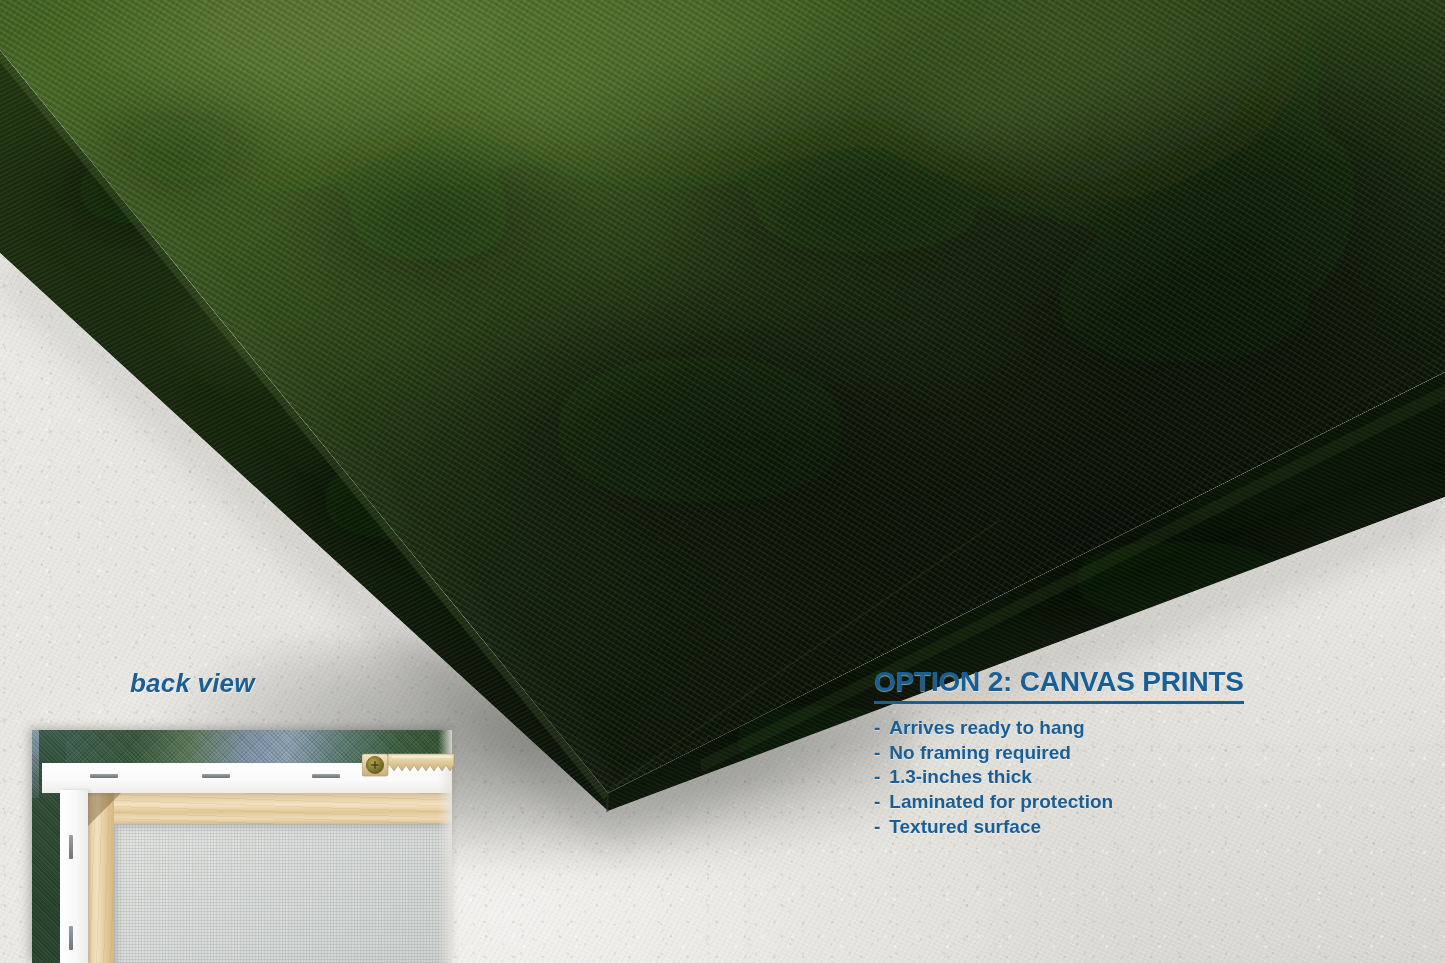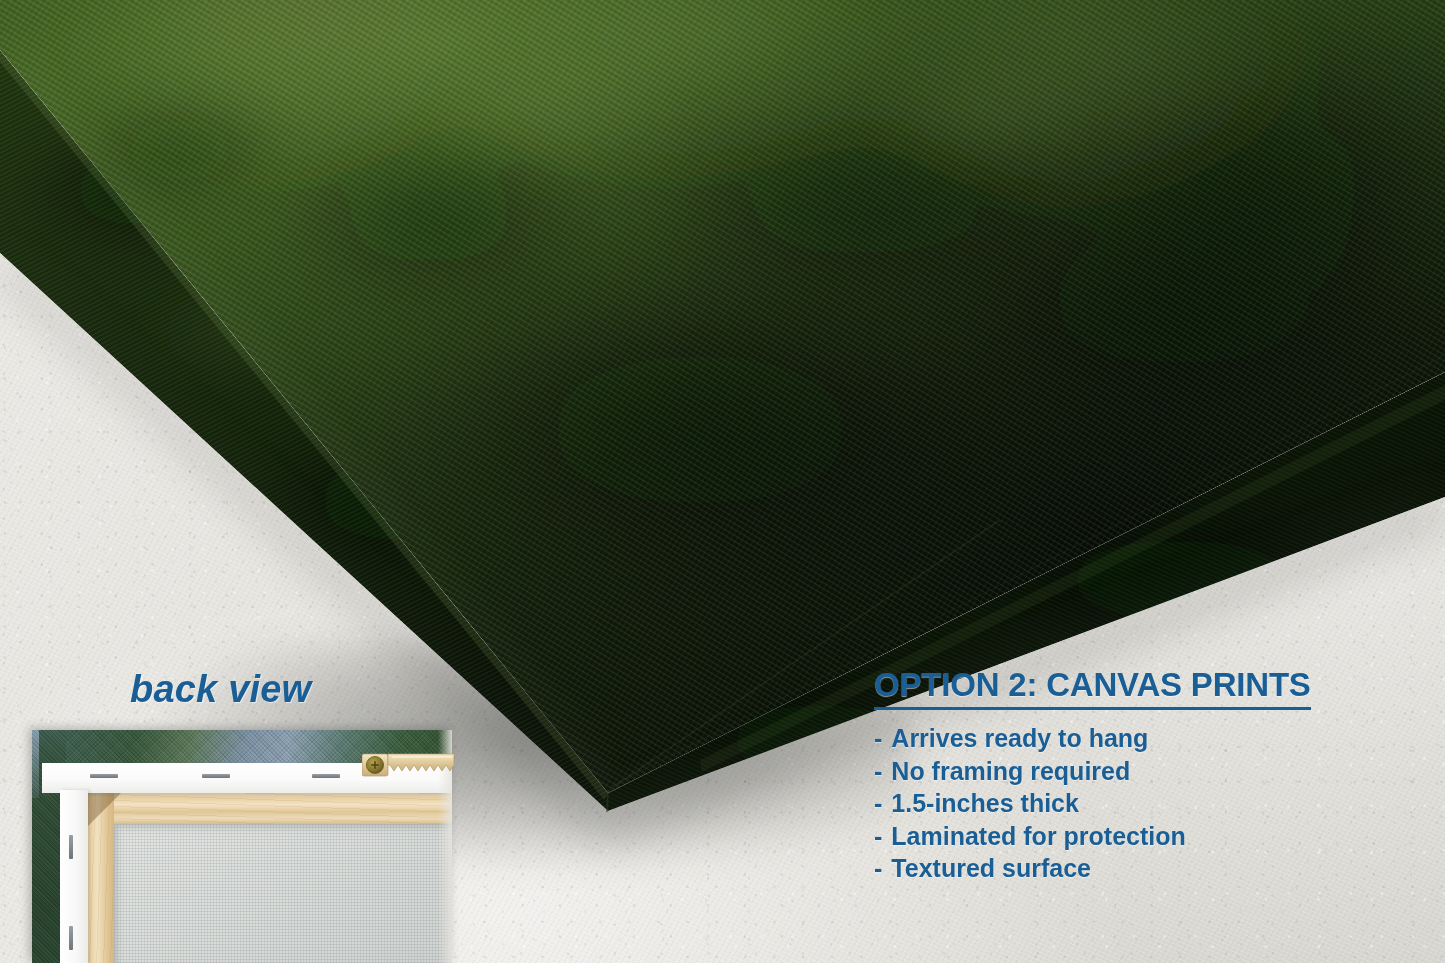--- a/index.html
+++ b/index.html
@@ -62,21 +62,21 @@
     width: 760px; height: 230px;
     background: radial-gradient(ellipse at 55% 40%, rgba(40,42,38,.50) 0%, rgba(40,42,38,.26) 38%, rgba(40,42,38,0) 72%);
     filter: blur(14px);
     pointer-events: none;
   }
 
   
   .backview-label {
     position: absolute;
     left: 130px; top: 668px;
-    font-size: 38px;
+    font-size: 26px;
     font-weight: bold;
     font-style: italic;
     color: #1a5e96;
     letter-spacing: .2px;
     text-shadow: 1px 1px 1px rgba(255,255,255,.6);
     white-space: nowrap;
   }
   .backview-thumb {
     position: absolute;
     left: 32px; top: 730px;
@@ -201,33 +201,33 @@
     background: linear-gradient(90deg, rgba(230,228,223,0), rgba(230,228,223,.9));
   }
 
   
   .copy {
     position: absolute;
     left: 874px; top: 666px;
     width: 560px;
   }
   .copy-title {
-    font-size: 33px;
+    font-size: 28px;
     font-weight: bold;
     color: #1a5e96;
     letter-spacing: -0.2px;
     white-space: nowrap;
     padding-bottom: 3px;
     border-bottom: 3px solid #1a5e96;
     display: inline-block;
     text-shadow: 0 1px 1px rgba(255,255,255,.55);
   }
   .bullets { margin: 12px 0 0 0; padding: 0; list-style: none; }
   .bullets li {
-    font-size: 25px;
+    font-size: 19px;
     font-weight: bold;
     color: #1a5e96;
     line-height: 1.30;
     white-space: nowrap;
     text-shadow: 0 1px 1px rgba(255,255,255,.5);
   }
   .bullets li .dash { margin-right: 9px; }
 </style>
 </head>
 <body>
@@ -454,21 +454,21 @@
     <div class="copy-title">OPTION 2: CANVAS PRINTS</div>
 
     <ul class="bullets">
       <li>
         <span class="dash">-</span><span>Arrives ready to hang</span>
       </li>
       <li>
         <span class="dash">-</span><span>No framing required</span>
       </li>
       <li>
-        <span class="dash">-</span><span>1.5-inches thick</span>
+        <span class="dash">-</span><span>1.3-inches thick</span>
       </li>
       <li>
         <span class="dash">-</span><span>Laminated for protection</span>
       </li>
       <li>
         <span class="dash">-</span><span>Textured surface</span>
       </li>
     </ul>
   </div>
 

